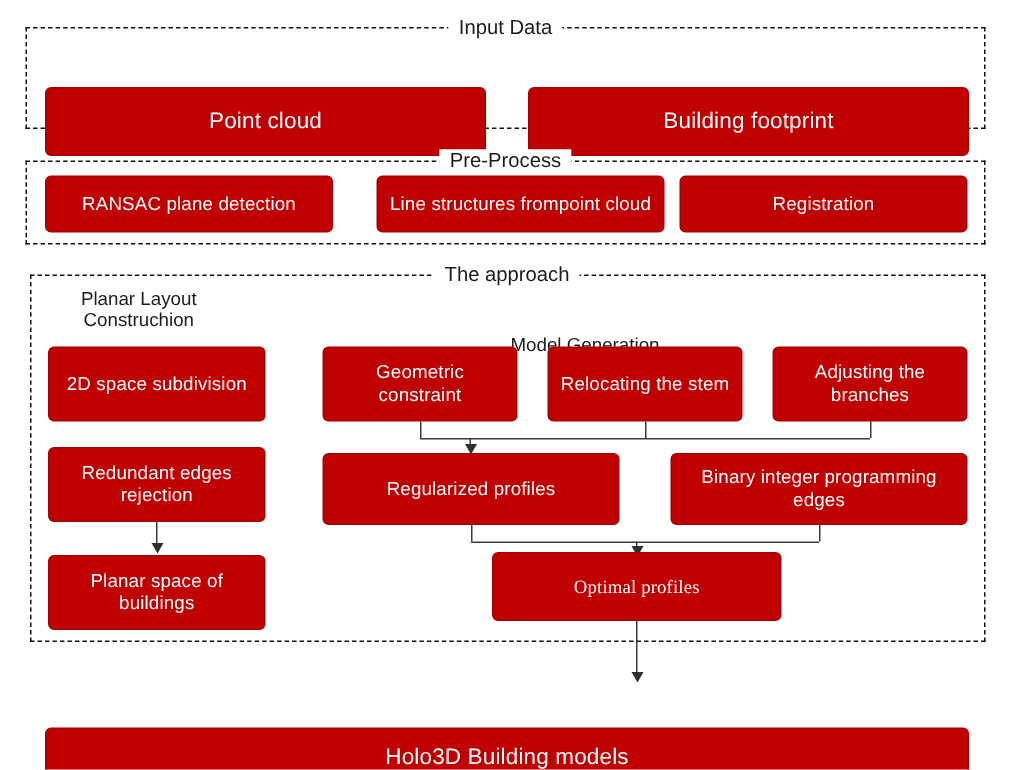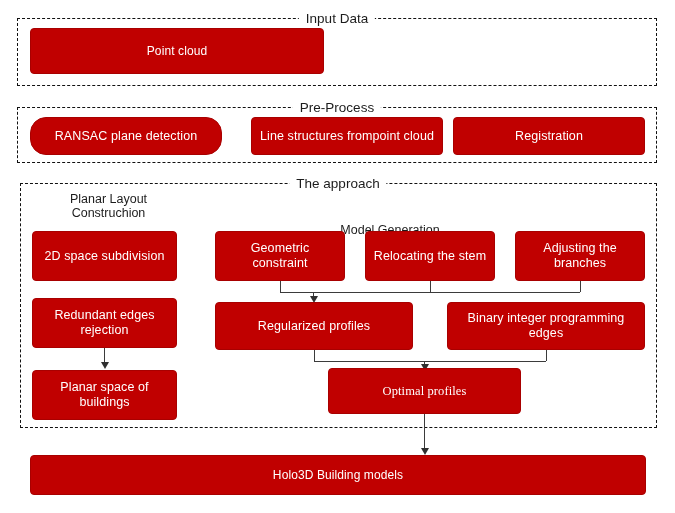--- a/index.html
+++ b/index.html
@@ -63,21 +63,21 @@
     color: #ffffff;
     display: flex;
     align-items: center;
     justify-content: center;
     text-align: center;
     font-size: 12.5px;
     line-height: 15px;
     padding: 2px 6px;
     letter-spacing: 0.1px;
   }
-  .box.lg { font-size: 12px; line-height: 16px; }
+  .box.lg { font-size: 15px; line-height: 16px; margin-top: 30px; }
 
   
   .line-v {
     position: absolute;
     width: 0;
     border-left: 1.3px solid #3b3b3b;
   }
   .line-h {
     position: absolute;
     height: 0;
@@ -96,34 +96,35 @@
 </head>
 <body>
 
 <div id="canvas">
 
   <div class="group" style="left:17px; top:18px; width:640px; height:68px;"></div>
   <div class="group-title" style="left:337px; top:18px;">Input Data</div>
 
   <div class="box lg" style="left:30px; top:28px; width:294px; height:46px;">Point cloud</div>
 
+  <div class="box lg" style="left:352px; top:28px; width:294px; height:46px;">Building footprint</div>
 
   <div class="group" style="left:17px; top:107px; width:640px; height:56px;"></div>
   <div class="group-title" style="left:337px; top:107px;">Pre-Process</div>
 
-  <div class="box" style="left:30px; top:117px; width:192px; height:38px;border-radius:16px;">RANSAC plane detection</div>
+  <div class="box" style="left:30px; top:117px; width:192px; height:38px;">RANSAC plane detection</div>
 
   <div class="box" style="left:239px; top:117px; width:192px; height:38px;margin-left:12px;">Line structures frompoint cloud</div>
 
   <div class="box" style="left:453px; top:117px; width:192px; height:38px;">Registration</div>
 
   <div class="group" style="left:20px; top:183px; width:637px; height:245px;"></div>
   <div class="group-title" style="left:338px; top:183px;">The approach</div>
 
-  <div class="sub-title" style="left:36px; top:192px; width:145px;">Planar Layout
+  <div class="sub-title" style="left:20px; top:192px; width:145px;">Planar Layout
 Construchion</div>
 
   <div class="sub-title" style="left:300px; top:203px; width:180px;margin-top:20px;">Model Generation</div>
 
   <div class="box" style="left:32px; top:231px; width:145px; height:50px;">2D space subdivision</div>
 
   <div class="box" style="left:32px; top:298px; width:145px; height:50px;">Redundant edges rejection</div>
 
   <div class="line-v" style="left:104px; top:348px; height:16px;"></div>
   <div class="arrow-head" style="left:104.6px; top:362px;"></div>

